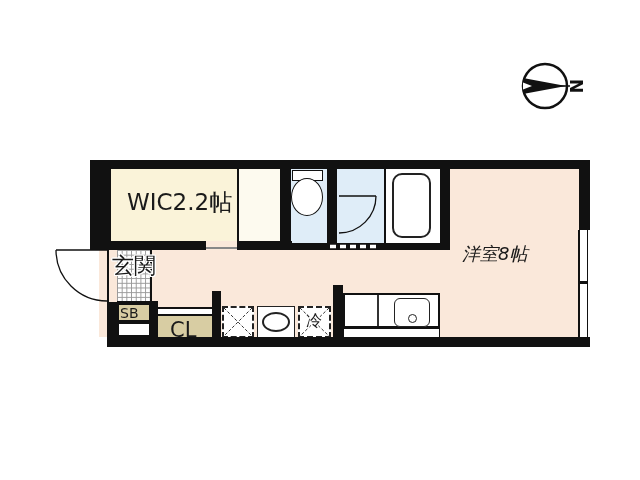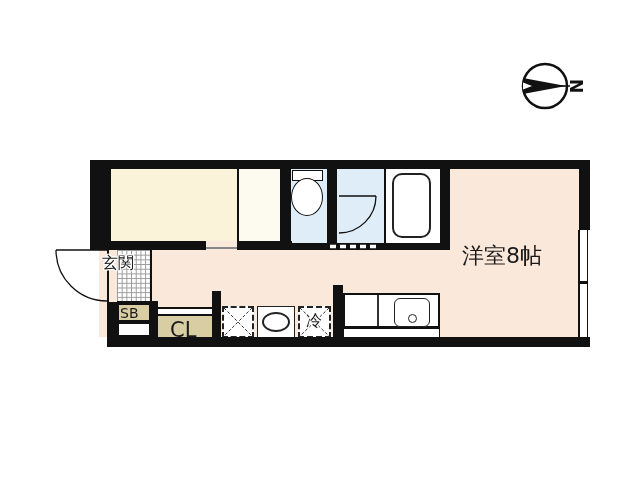--- a/index.html
+++ b/index.html
@@ -112,19 +112,20 @@
     </g>
     <g>
       <circle cx="545" cy="86" r="22" fill="#ffffff" stroke="#111" stroke-width="2.5"></circle>
       <line x1="523" y1="86" x2="570" y2="86" stroke="#111" stroke-width="1.5"></line>
       <polygon points="523,78 523,94 566,86" fill="#111"></polygon>
       <polygon points="523,82.5 523,89.5 532,86" fill="#ffffff"></polygon>
       <text x="576" y="86" transform="rotate(90 576 86)" font-size="17" font-weight="600" text-anchor="middle" dominant-baseline="central" fill="#111">N</text>
     </g>
   </svg>
 
-  <div class="label" style="left:462px;top:245px;font-size:22px;">洋室8帖</div>
-  <div class="label halo" style="left:102px;top:255px;font-size:16px;">玄関</div>
+  <div class="label" style="left:127px;top:191px;font-size:23px;">WIC2.2帖</div>
+  <div class="label" style="left:462px;top:245px;font-size:18px;font-style:italic;">洋室8帖</div>
+  <div class="label halo" style="left:112px;top:255px;font-size:22px;">玄関</div>
   <div class="label" style="left:120px;top:306px;font-size:14px;">SB</div>
   <div class="label" style="left:170px;top:320px;font-size:21px;">CL</div>
   <div class="label halo" style="left:306px;top:313px;font-size:16px;">冷</div>
 
 </div>
 
 </body></html>

